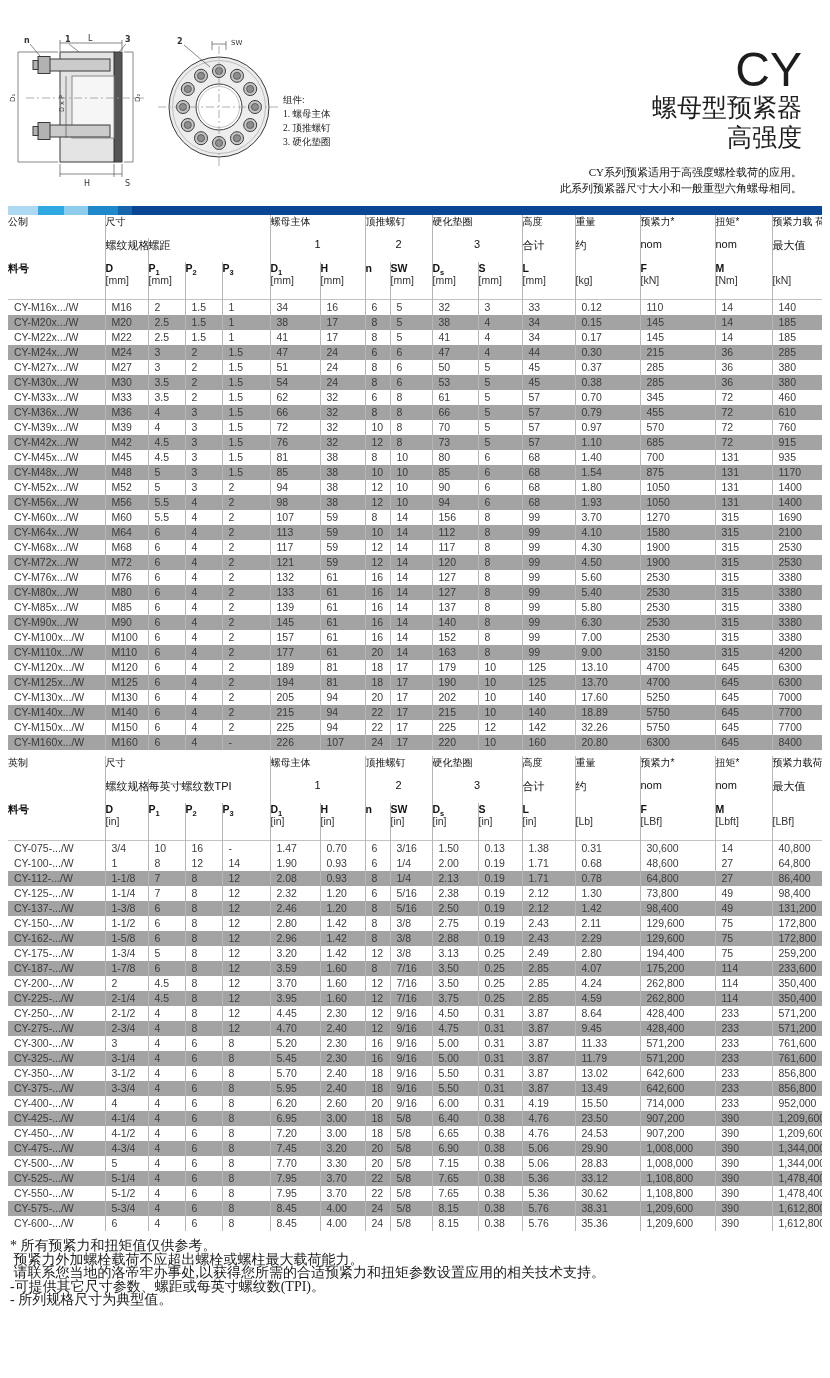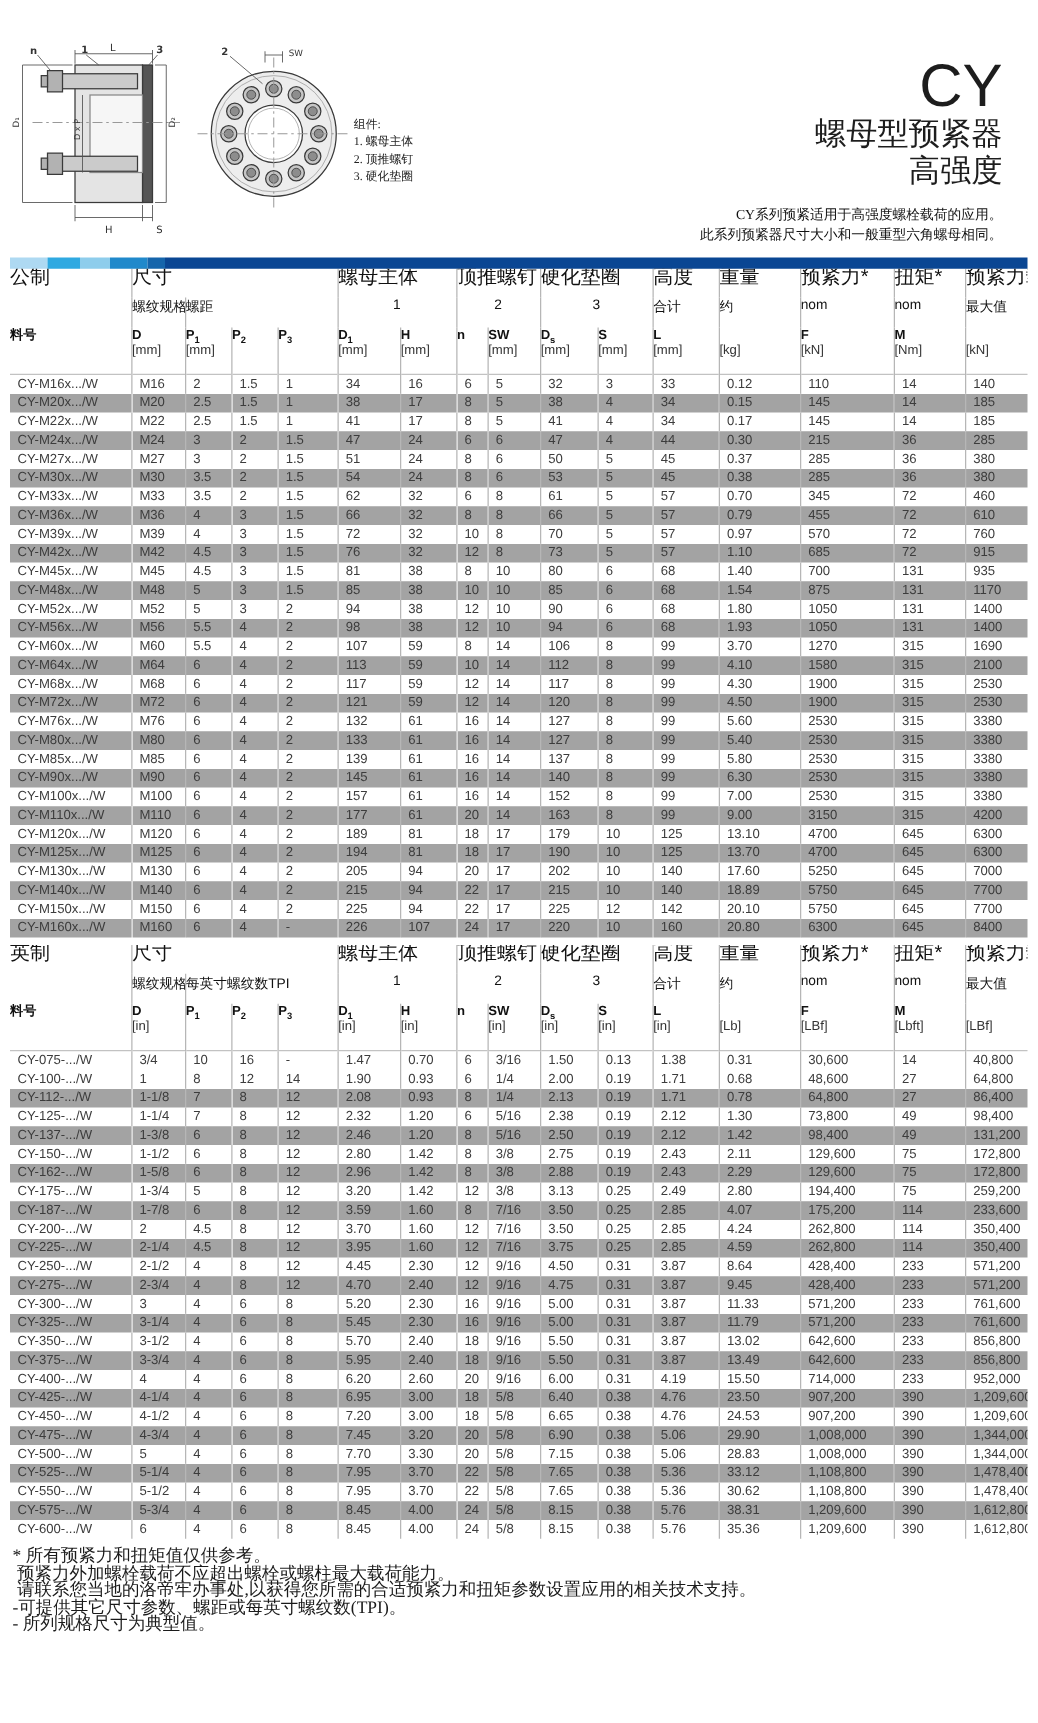--- a/index.html
+++ b/index.html
@@ -10,21 +10,21 @@
   .title-block{position:absolute;right:28px;top:48px;text-align:right;color:#1d1d1d;}
   .cy{font-size:48px;line-height:44px;font-weight:normal;}
   .subtitle{font-size:25px;line-height:30px;font-weight:normal;}
   .desc{margin-top:12px;font-family:"Liberation Serif",serif;font-size:11px;line-height:16px;color:#111;}
   .bluebar{margin:0 8px;height:9px;display:flex;}
   .bluebar div{height:100%;}
   .bluebar .fill{flex:1;}
   .tbl{border-collapse:collapse;table-layout:fixed;width:814px;margin-left:8px;}
   .tbl th,.tbl td{font-weight:normal;text-align:left;vertical-align:top;overflow:hidden;white-space:nowrap;padding:0;}
   .tbl .bl{border-left:1px solid #b6b6b6;}
-  .gh{font-weight:bold;font-size:16px;color:#111;padding:7px 0 0 6px;height:23px;white-space:pre-line;line-height:13px;overflow:visible;}
+  .gh{font-weight:bold;font-size:10px;color:#111;padding:7px 0 0 6px;height:23px;white-space:pre-line;line-height:13px;overflow:visible;}
   .sh{font-weight:bold;font-size:11px;color:#111;padding:2px 0 0 6px;height:24px;}
   .sh.ctr{text-align:center;padding-left:0;}
   .ch{padding:3px 0 0 6px;height:37px;font-size:10.5px;color:#111;}
   .ch .cl{font-weight:bold;line-height:12px;height:12px;}
   .ch sub{font-size:7.5px;}
   .ch .cu{font-weight:normal;line-height:12px;color:#333;}
   .tbl tbody td{font-size:10.5px;color:#3c3c3c;padding:0 0 0 6px;height:15px;line-height:15px;}
   .tbl tbody tr.odd{background:#a3a3a3;}
   .tbl tbody tr:first-child td{border-top:1px solid #c2c2c2;}
   #imperial-table{margin-top:6px;}
@@ -526,21 +526,21 @@
       <tr>
         <td class="">CY-M60x.../W</td>
         <td class="bl">M60</td>
         <td class="bl">5.5</td>
         <td class="bl">4</td>
         <td class="bl">2</td>
         <td class="bl">107</td>
         <td class="bl">59</td>
         <td class="bl">8</td>
         <td class="bl">14</td>
-        <td class="bl">106</td>
+        <td class="bl">156</td>
         <td class="bl">8</td>
         <td class="bl">99</td>
         <td class="bl">3.70</td>
         <td class="bl">1270</td>
         <td class="bl">315</td>
         <td class="bl">1690</td>
       </tr>
       <tr class="odd">
         <td class="">CY-M64x.../W</td>
         <td class="bl">M64</td>
@@ -781,21 +781,21 @@
         <td class="bl">6</td>
         <td class="bl">4</td>
         <td class="bl">2</td>
         <td class="bl">225</td>
         <td class="bl">94</td>
         <td class="bl">22</td>
         <td class="bl">17</td>
         <td class="bl">225</td>
         <td class="bl">12</td>
         <td class="bl">142</td>
-        <td class="bl">20.10</td>
+        <td class="bl">32.26</td>
         <td class="bl">5750</td>
         <td class="bl">645</td>
         <td class="bl">7700</td>
       </tr>
       <tr class="odd">
         <td class="">CY-M160x.../W</td>
         <td class="bl">M160</td>
         <td class="bl">6</td>
         <td class="bl">4</td>
         <td class="bl">-</td>

